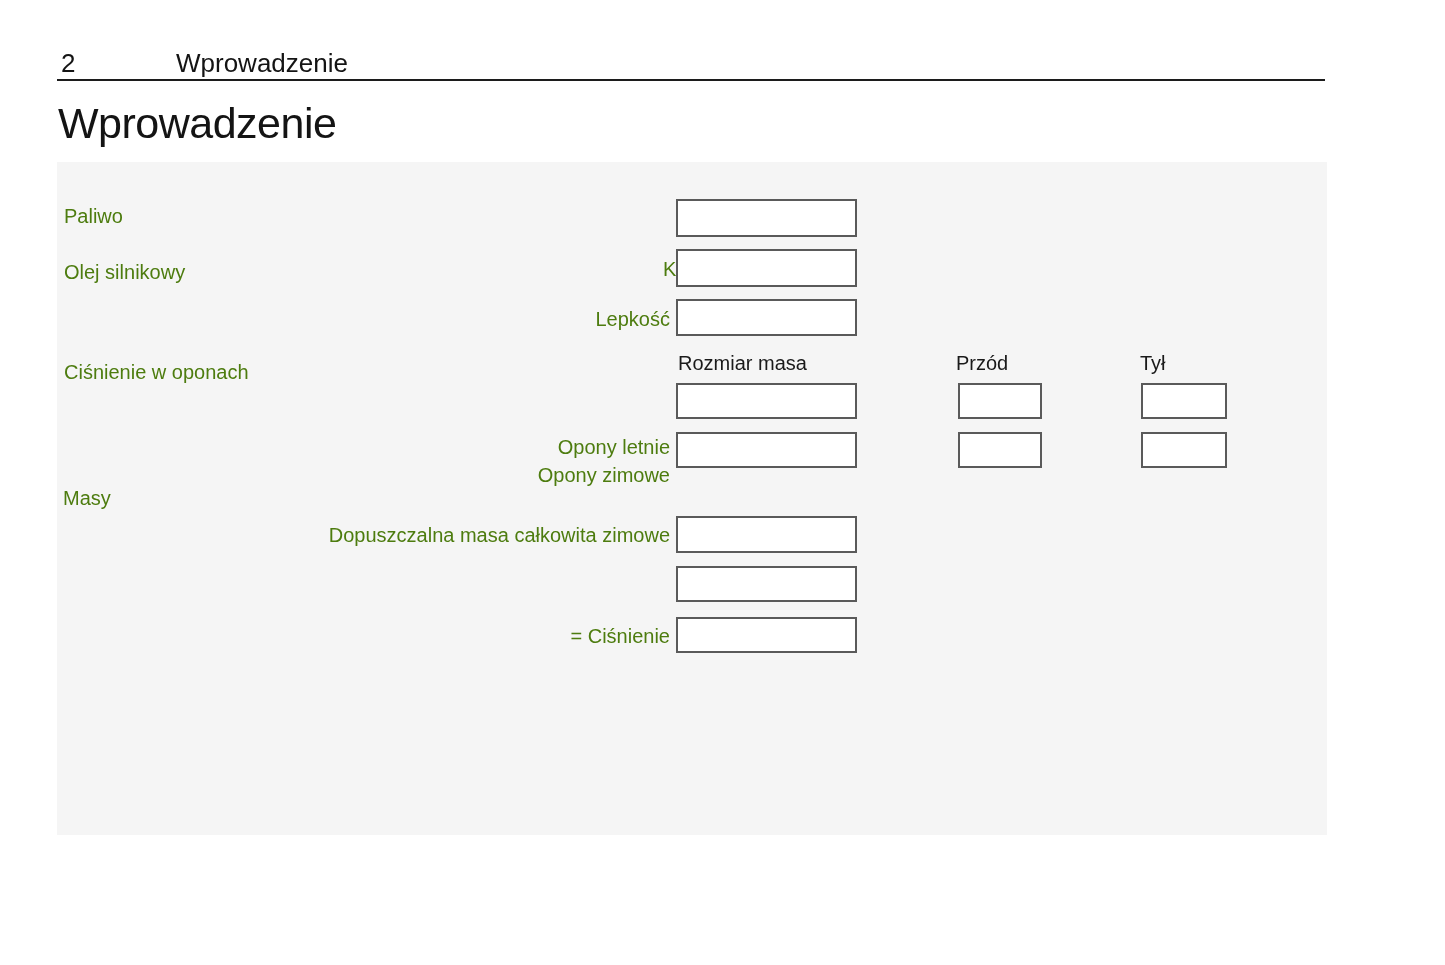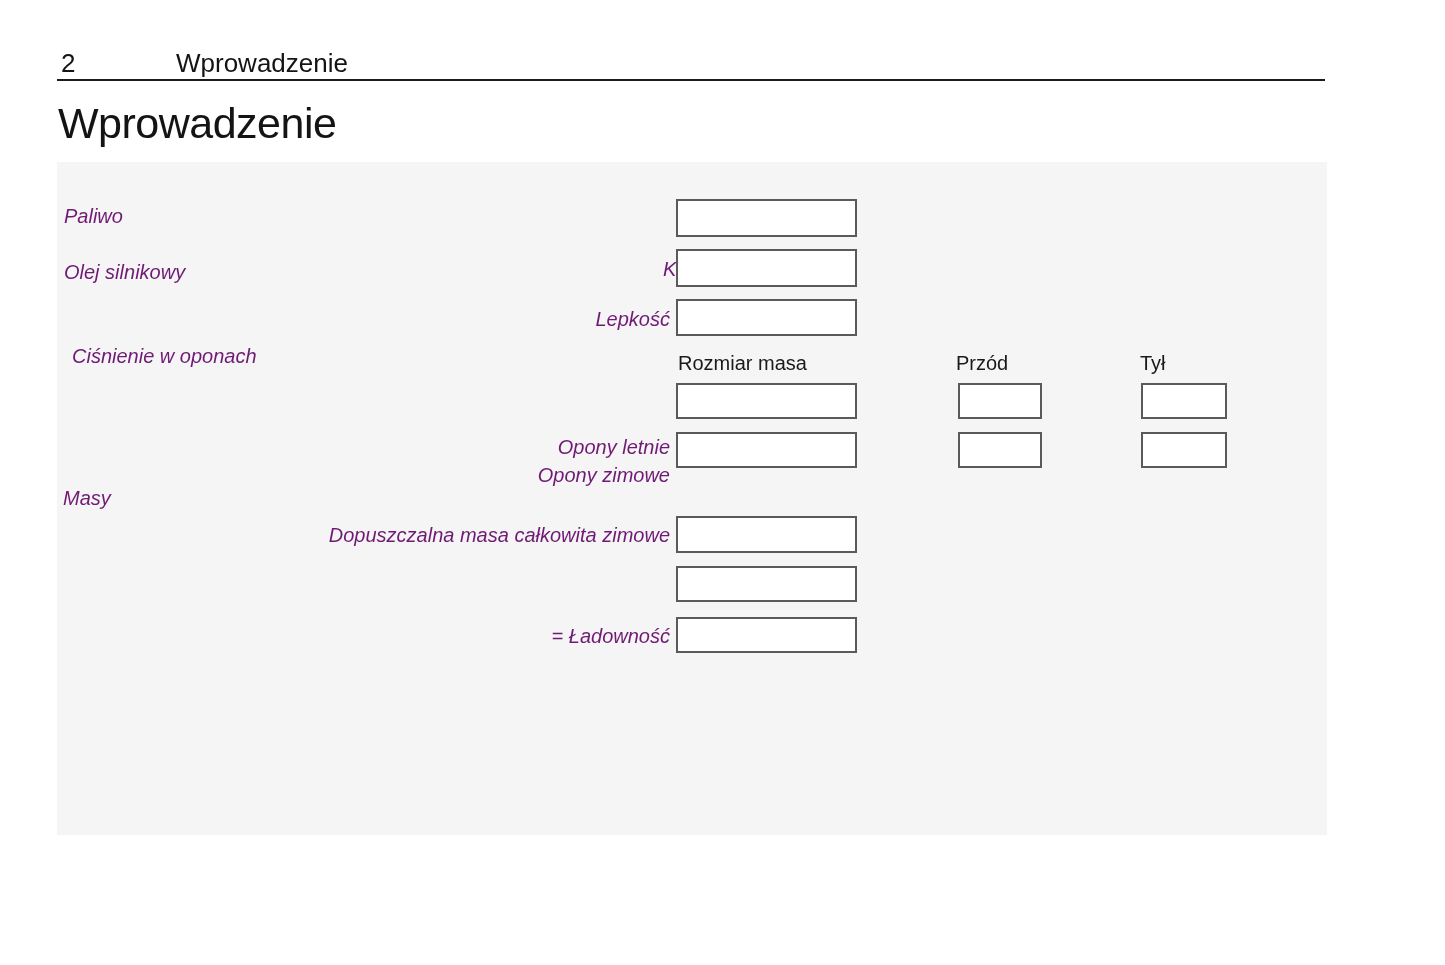--- a/index.html
+++ b/index.html
@@ -46,23 +46,22 @@
   
   .content-panel {
     left: 57px; top: 162px;
     width: 1270px; height: 673px;
     background: #f5f5f5;
   }
 
   .label {
     font-size: 20px;
     line-height: 24px;
-    color: #701a75;
+    color: #4d7c0f;
     white-space: nowrap;
-    font-style: italic;
   }
   .section-label { text-align: left; }
   .field-label {
     width: 510px;
     left: 160px;
     text-align: right;
   }
   .col-header { font-size: 20px; white-space: nowrap; }
 
   .input-box {
@@ -88,21 +87,21 @@
   <div class="abs page-number">2</div>
   <div class="abs chapter-header">Wprowadzenie</div>
   <div class="abs header-rule"></div>
 
   <div class="abs main-title">Wprowadzenie</div>
 
   <div class="abs content-panel"></div>
 
   <div class="abs label section-label" style="left:64px; top:204px;">Paliwo</div>
   <div class="abs label section-label" style="left:64px; top:260px;">Olej silnikowy</div>
-  <div class="abs label section-label" style="left:64px; top:344px;margin-left:8px;">Ciśnienie w oponach</div>
+  <div class="abs label section-label" style="left:64px; top:360px;">Ciśnienie w oponach</div>
   <div class="abs label section-label" style="left:63px; top:486px;">Masy</div>
 
   <input class="input-box wide" style="left: 676px; top: 199px;" type="text">
 
   <div class="abs label field-label" style="top:257px;margin-left:43px;">Klasa</div>
   <input class="input-box wide" style="left: 676px; top: 249px;" type="text">
 
   <div class="abs label field-label" style="top:307px;">Lepkość</div>
   <input class="input-box wide" style="left: 676px; top: 299px; height: 37px;" type="text">
 
@@ -118,16 +117,16 @@
   <div class="abs label field-label" style="top:439px;margin-top:24px;">Opony zimowe</div>
   <input class="input-box row-h" style="left: 676px; top: 432px;" type="text">
   <input class="input-box small-f" style="left: 958px; top: 432px;" type="text">
   <input class="input-box small-r" style="left: 1141px; top: 432px;" type="text">
 
   <div class="abs label field-label" style="top:523px;">Dopuszczalna masa całkowita zimowe</div>
   <input class="input-box wide" style="left: 676px; top: 516px; height: 37px;" type="text">
 
   <input class="input-box row-h" style="left: 676px; top: 566px;" type="text">
 
-  <div class="abs label field-label" style="top:624px;">= Ładowność</div>
+  <div class="abs label field-label" style="top:624px;">= Ciśnienie</div>
   <input class="input-box row-h" style="left: 676px; top: 617px;" type="text">
 
 </div>
 
 </body></html>

